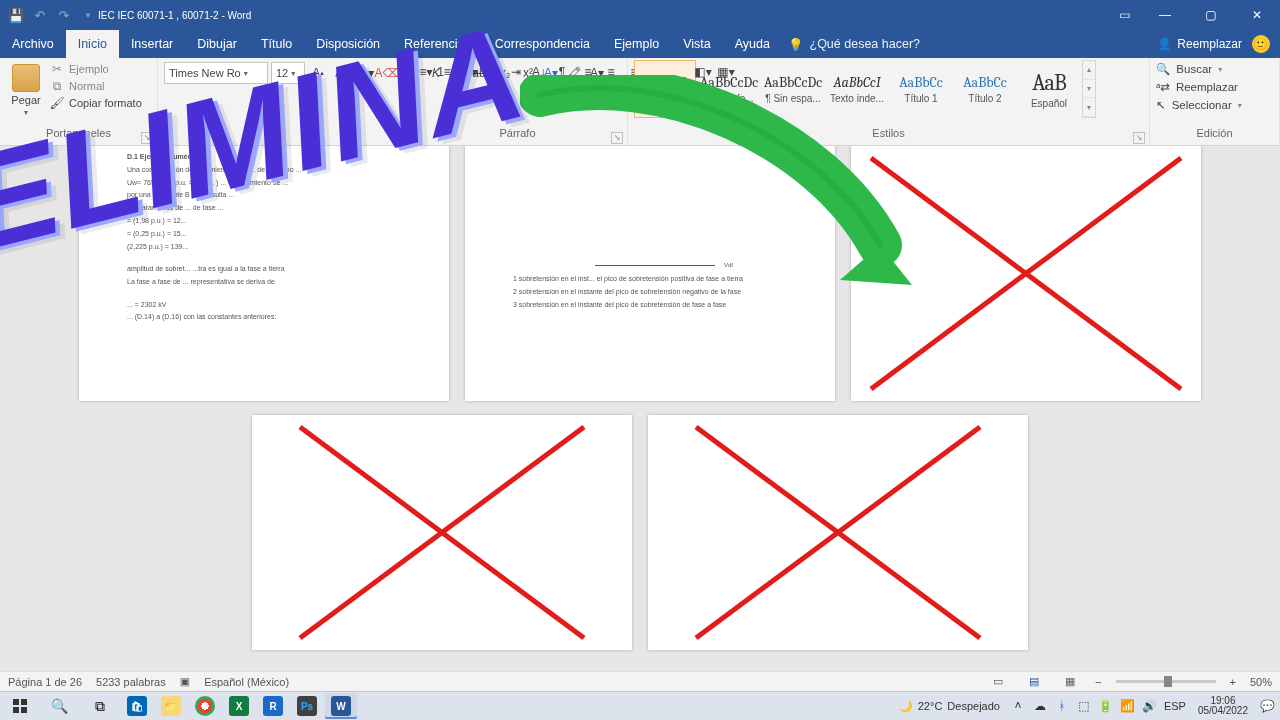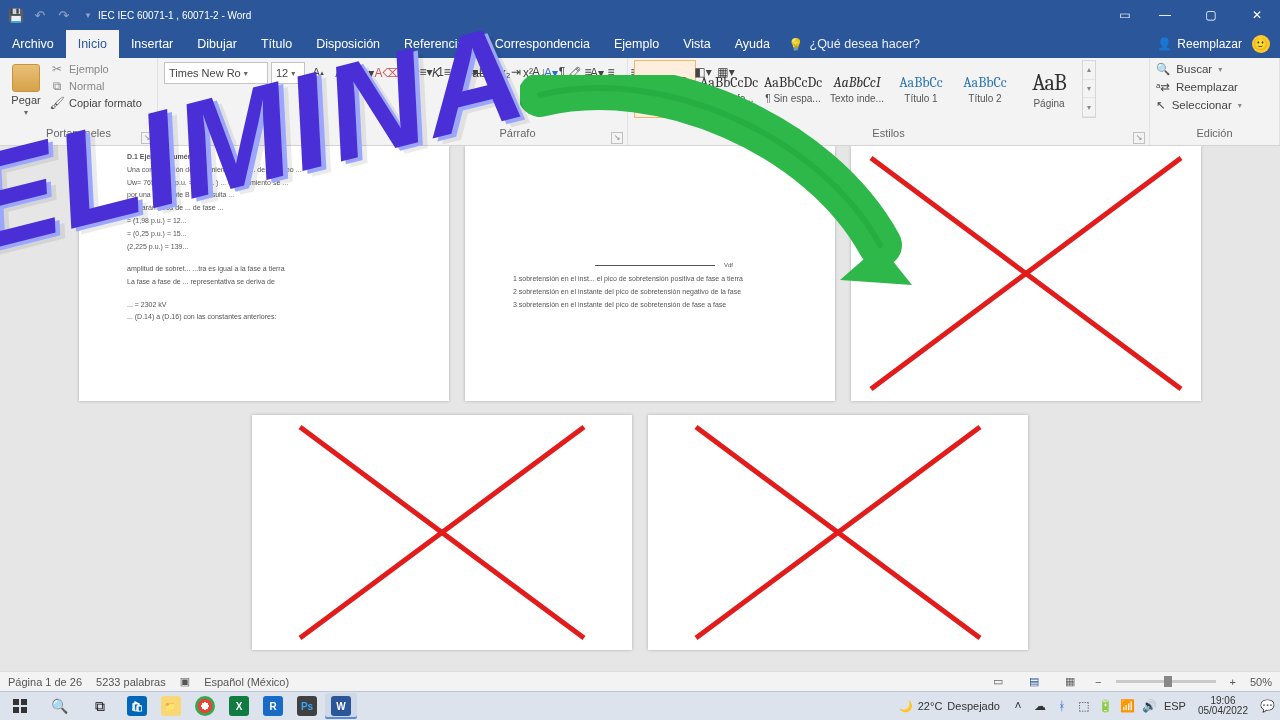--- a/index.html
+++ b/index.html
@@ -255,21 +255,21 @@
         <div class="style-item">
             <div class="sample head">AaBbCc</div>
             <div>Título 1</div>
           </div>
         <div class="style-item">
             <div class="sample head">AaBbCc</div>
             <div>Título 2</div>
           </div>
         <div class="style-item">
             <div class="sample big">AaB</div>
-            <div>Página</div>
+            <div>Español</div>
           </div>
         <div class="style-scroll">
             <div>▴</div>
             <div>▾</div>
             <div>▾</div>
           </div>
       </div>
     </div>
     <div class="label"><span>Estilos</span><span class="launcher">↘</span></div>
   </div>

